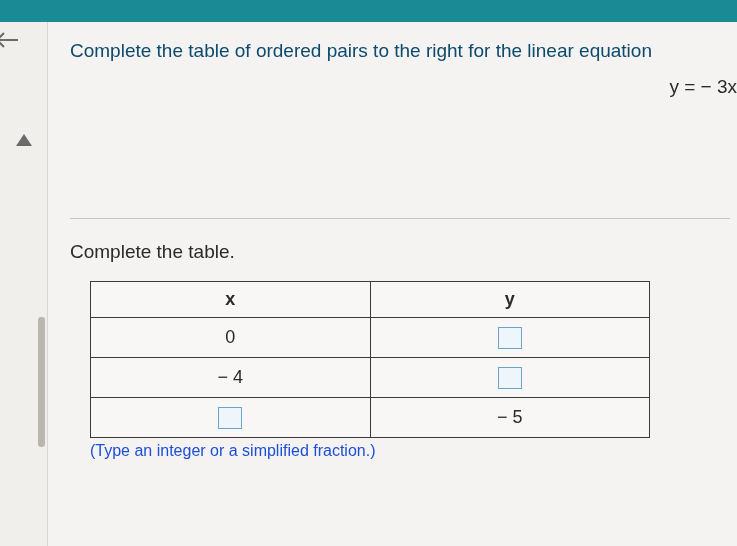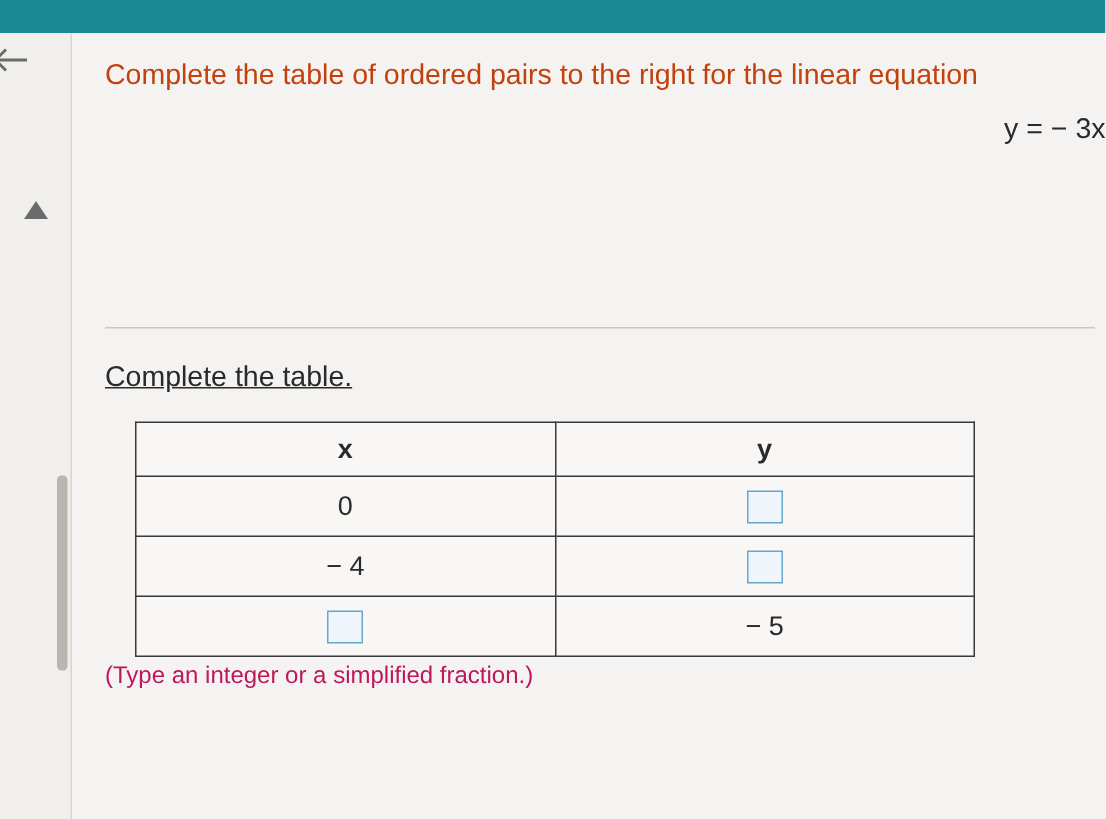--- a/index.html
+++ b/index.html
@@ -4,31 +4,31 @@
 <style>
   * { box-sizing: border-box; margin: 0; padding: 0; }
   html, body { width: 737px; height: 546px; overflow: hidden; font-family: Arial, Helvetica, sans-serif; }
   .topbar { height: 22px; background: #1a8a94; width: 100%; }
   .page { position: relative; background: #f4f3f1; height: 524px; width: 100%; display: flex; }
   .gutter { width: 48px; height: 100%; border-right: 1px solid #d8d6d2; position: relative; background: #f1efec; }
   .nav-arrow { position: absolute; top: 110px; left: 14px; cursor: pointer; }
   .nav-arrow svg { display: block; }
   .vbar { position: absolute; left: 38px; top: 295px; width: 7px; height: 130px; background: #b9b6b0; border-radius: 3px; }
   .content { flex: 1; padding: 18px 0 0 22px; position: relative; }
-  .instruction { font-size: 19px; color: #c2410c; margin-bottom: 14px; }
+  .instruction { font-size: 19px; color: #0c4a6e; margin-bottom: 14px; }
   .equation { font-size: 19px; color: #2a2a2a; margin-left: 18px; margin-bottom: 120px; text-align: right; }
   .divider { height: 1px; background: #c9c7c3; margin: 0 0 22px 0; width: 660px; }
-  .section-label { font-size: 19px; color: #2a2a2a; margin-bottom: 18px; text-decoration: underline; }
+  .section-label { font-size: 19px; color: #2a2a2a; margin-bottom: 18px; }
   .table-wrap { margin-left: 20px; }
   table { border-collapse: collapse; width: 560px; }
   td, th { border: 1px solid #3a3a3a; text-align: center; font-size: 18px; color: #2a2a2a; background: #f8f7f5; }
   th { font-weight: bold; height: 36px; }
   td { height: 40px; }
   .answer-box { display: inline-block; width: 24px; height: 22px; border: 1px solid #6aa6c9; background: #eef6fb; vertical-align: middle; }
-  .hint { font-size: 16px; color: #be185d; margin-top: 4px; }
+  .hint { font-size: 16px; color: #1d4ed8; margin-top: 4px; margin-left: 20px; }
   .nav-icon-partial { position: absolute; top: 4px; left: -6px; }
 </style>
 </head>
 <body>
 
 <div class="topbar"></div>
 
 <div class="page">
 
   <div class="gutter">

